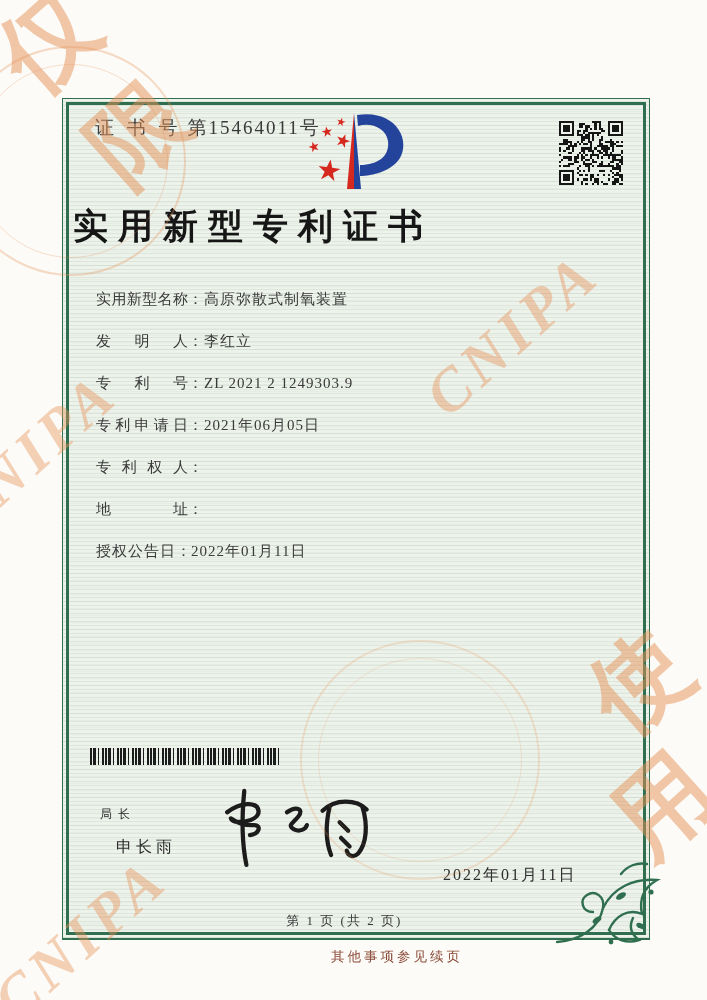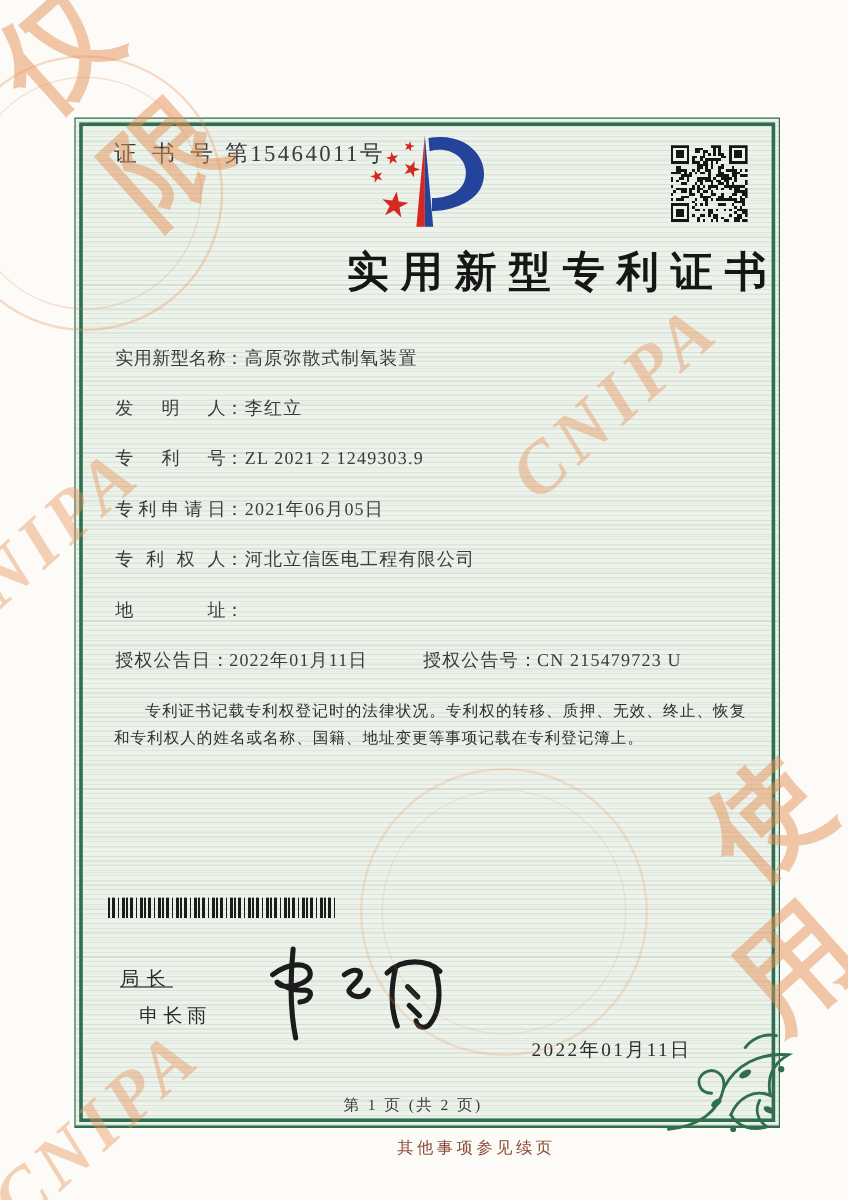--- a/index.html
+++ b/index.html
@@ -35,21 +35,21 @@
     white-space:nowrap;
   }
   .cert-no .num { letter-spacing:2px; margin-left:6px; }
 
   .logo { position:absolute; left:50%; top:10px; transform:translateX(-50%); }
 
   .qr { position:absolute; right:26px; top:22px; width:64px; height:64px; }
 
   .title {
     position:absolute; top:104px; left:0; width:100%;
-    text-align:right;
+    text-align:left;
     font-size:35px; font-weight:bold; letter-spacing:10px;
     color:#161616; text-indent:10px;
     white-space:nowrap;
   }
 
   
   .fields { position:absolute; left:33px; top:192px; width:525px; }
   .frow {
     display:flex; align-items:flex-start;
     font-size:15px; color:#3a3a3a; line-height:16px;
@@ -75,21 +75,21 @@
 
   
   .barcode {
     position:absolute; left:27px; top:649px; width:190px; height:17px;
     background:repeating-linear-gradient(90deg,
       #1c1c1c 0 2px, transparent 2px 3px,
       #1c1c1c 3px 6px, transparent 6px 8px,
       #1c1c1c 8px 9px, transparent 9px 12px,
       #1c1c1c 12px 14px, transparent 14px 15px);
   }
-  .comm-title { position:absolute; left:37px; top:707px; font-size:16px; letter-spacing:6px; color:#2b2b2b;text-decoration:underline; }
+  .comm-title { position:absolute; left:37px; top:707px; font-size:12px; letter-spacing:6px; color:#2b2b2b; }
   .comm-name  { position:absolute; left:37px; top:738px; font-size:16px; letter-spacing:4px; color:#2b2b2b;margin-left:16px; }
   .signature  { position:absolute; left:140px; top:680px; }
   .issue-date { position:absolute; left:380px; top:766px; font-size:16px; letter-spacing:2px; color:#2e2e2e; white-space:nowrap; }
   .page-no {
     position:absolute; left:48%; top:813px; transform:translateX(-50%);
     font-size:13px; letter-spacing:2px; color:#3a3a3a; white-space:nowrap;text-align:right;
   }
   .flourish { position:absolute; right:-14px; bottom:-24px; }
 
   .footnote {
@@ -468,38 +468,33 @@
         <span class="fvalue">ZL 2021 2 1249303.9</span>
     </div>
     <div class="frow">
       <span class="flabel">专利申请日</span>
         <span class="fcolon">：</span>
         <span class="fvalue">2021年06月05日</span>
     </div>
     <div class="frow">
       <span class="flabel">专利权人</span>
         <span class="fcolon">：</span>
-        <span class="fvalue">河北立信医电工程有限公司</span>
     </div>
     <div class="frow">
       <span class="flabel">地址</span>
         <span class="fcolon">：</span>
     </div>
     <div class="grant-row">
       <span class="left">
         <span class="glabel">授权公告日</span><span>：</span><span class="fvalue">2022年01月11日</span>
       </span>
-      <span class="right">
-        <span class="glabel">授权公告号</span><span>：</span><span class="fvalue">CN 215479723 U</span>
-      </span>
     </div>
   </div>
 
   <div class="paras">
-    <p>专利证书记载专利权登记时的法律状况。专利权的转移、质押、无效、终止、恢复和专利权人的姓名或名称、国籍、地址变更等事项记载在专利登记簿上。</p>
   </div>
 
   <div class="barcode"></div>
 
   <div class="comm-title">局长</div>
   <div class="comm-name">申长雨</div>
 
   <div class="signature">
     <svg width="185" height="95" viewBox="0 0 260 120">
       <g stroke="#1c1c1c" stroke-width="6" fill="none" stroke-linecap="round" stroke-linejoin="round">

